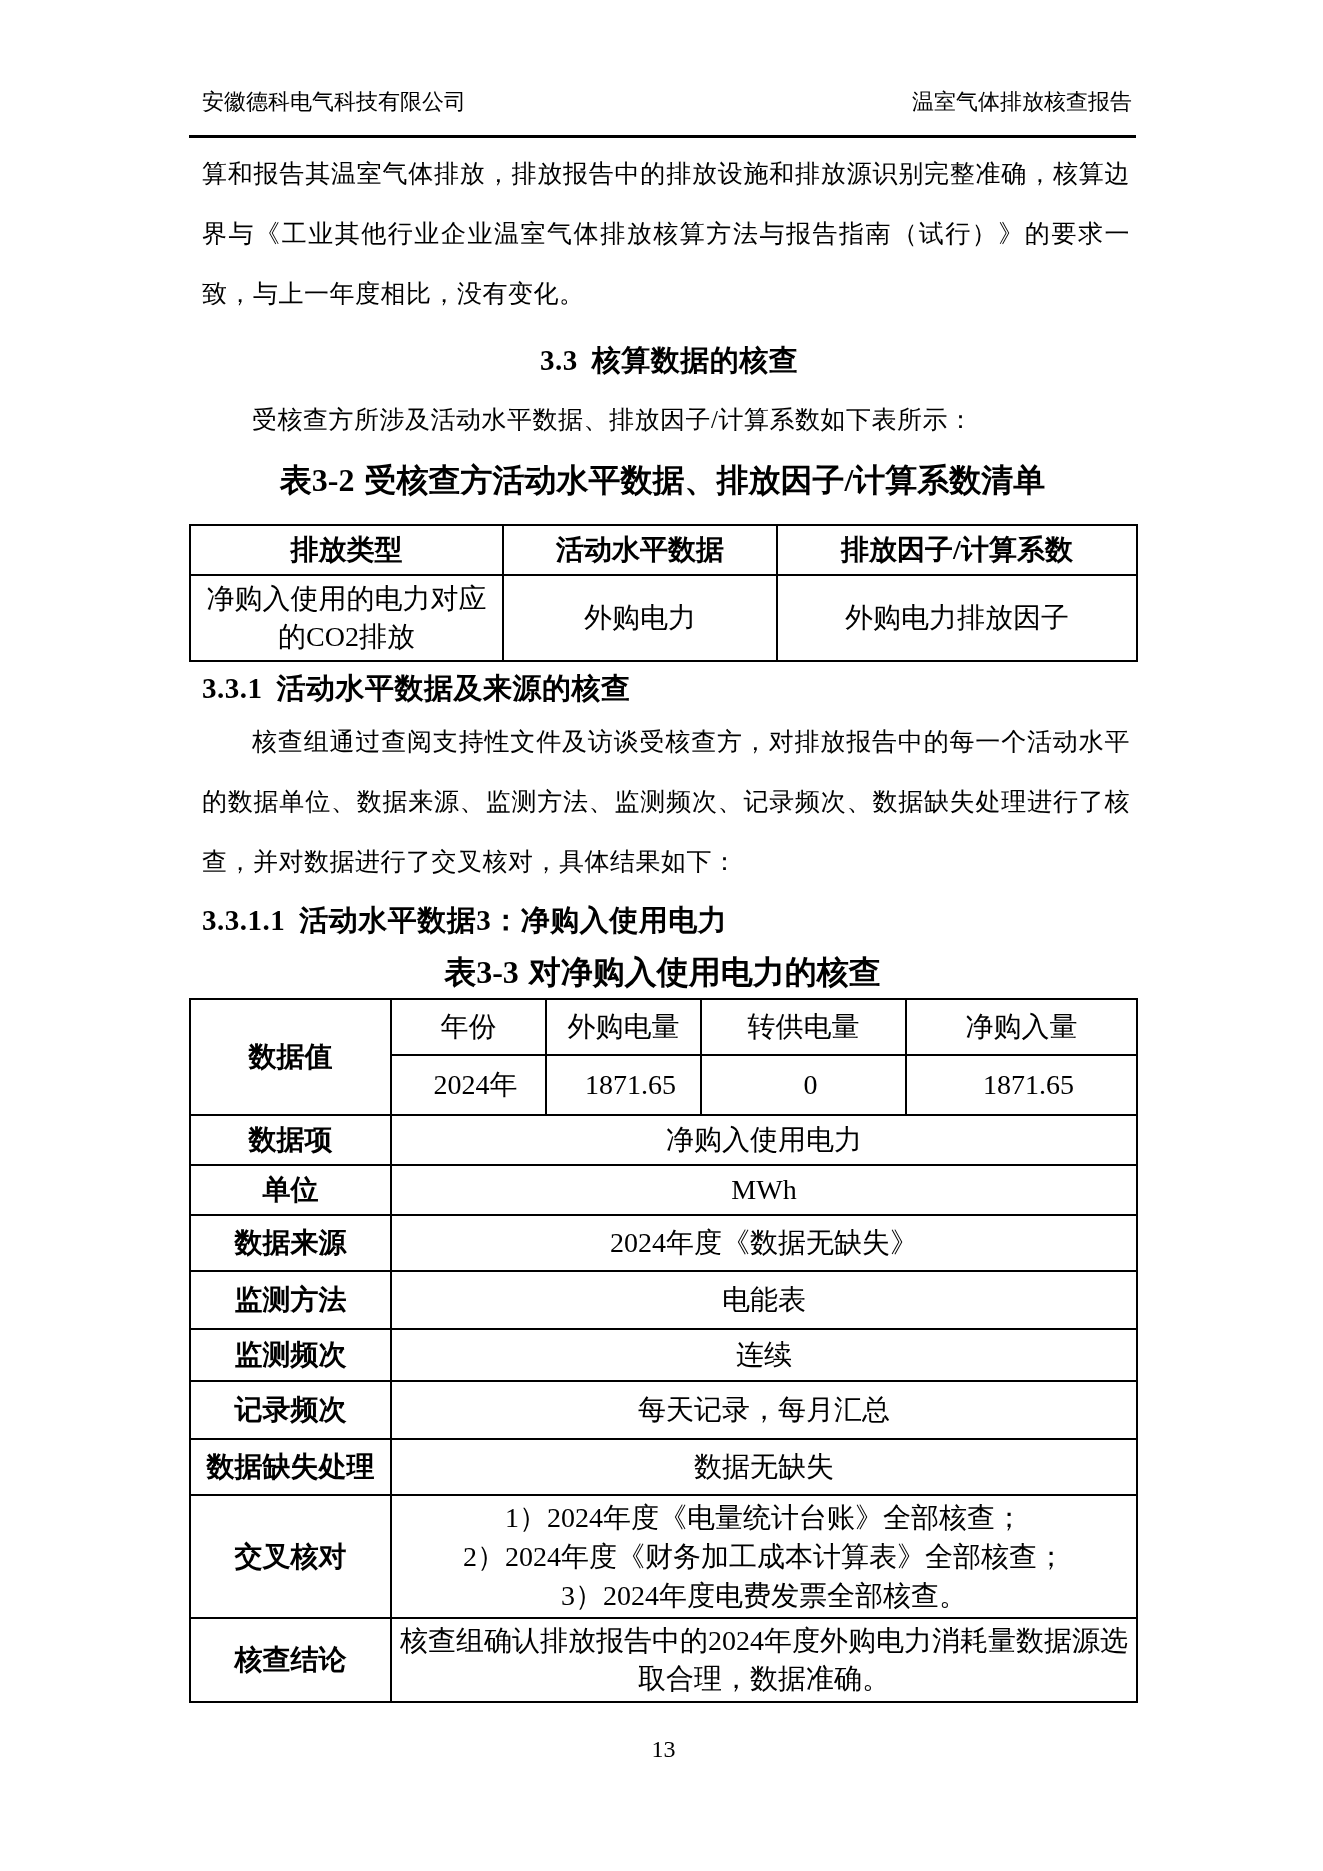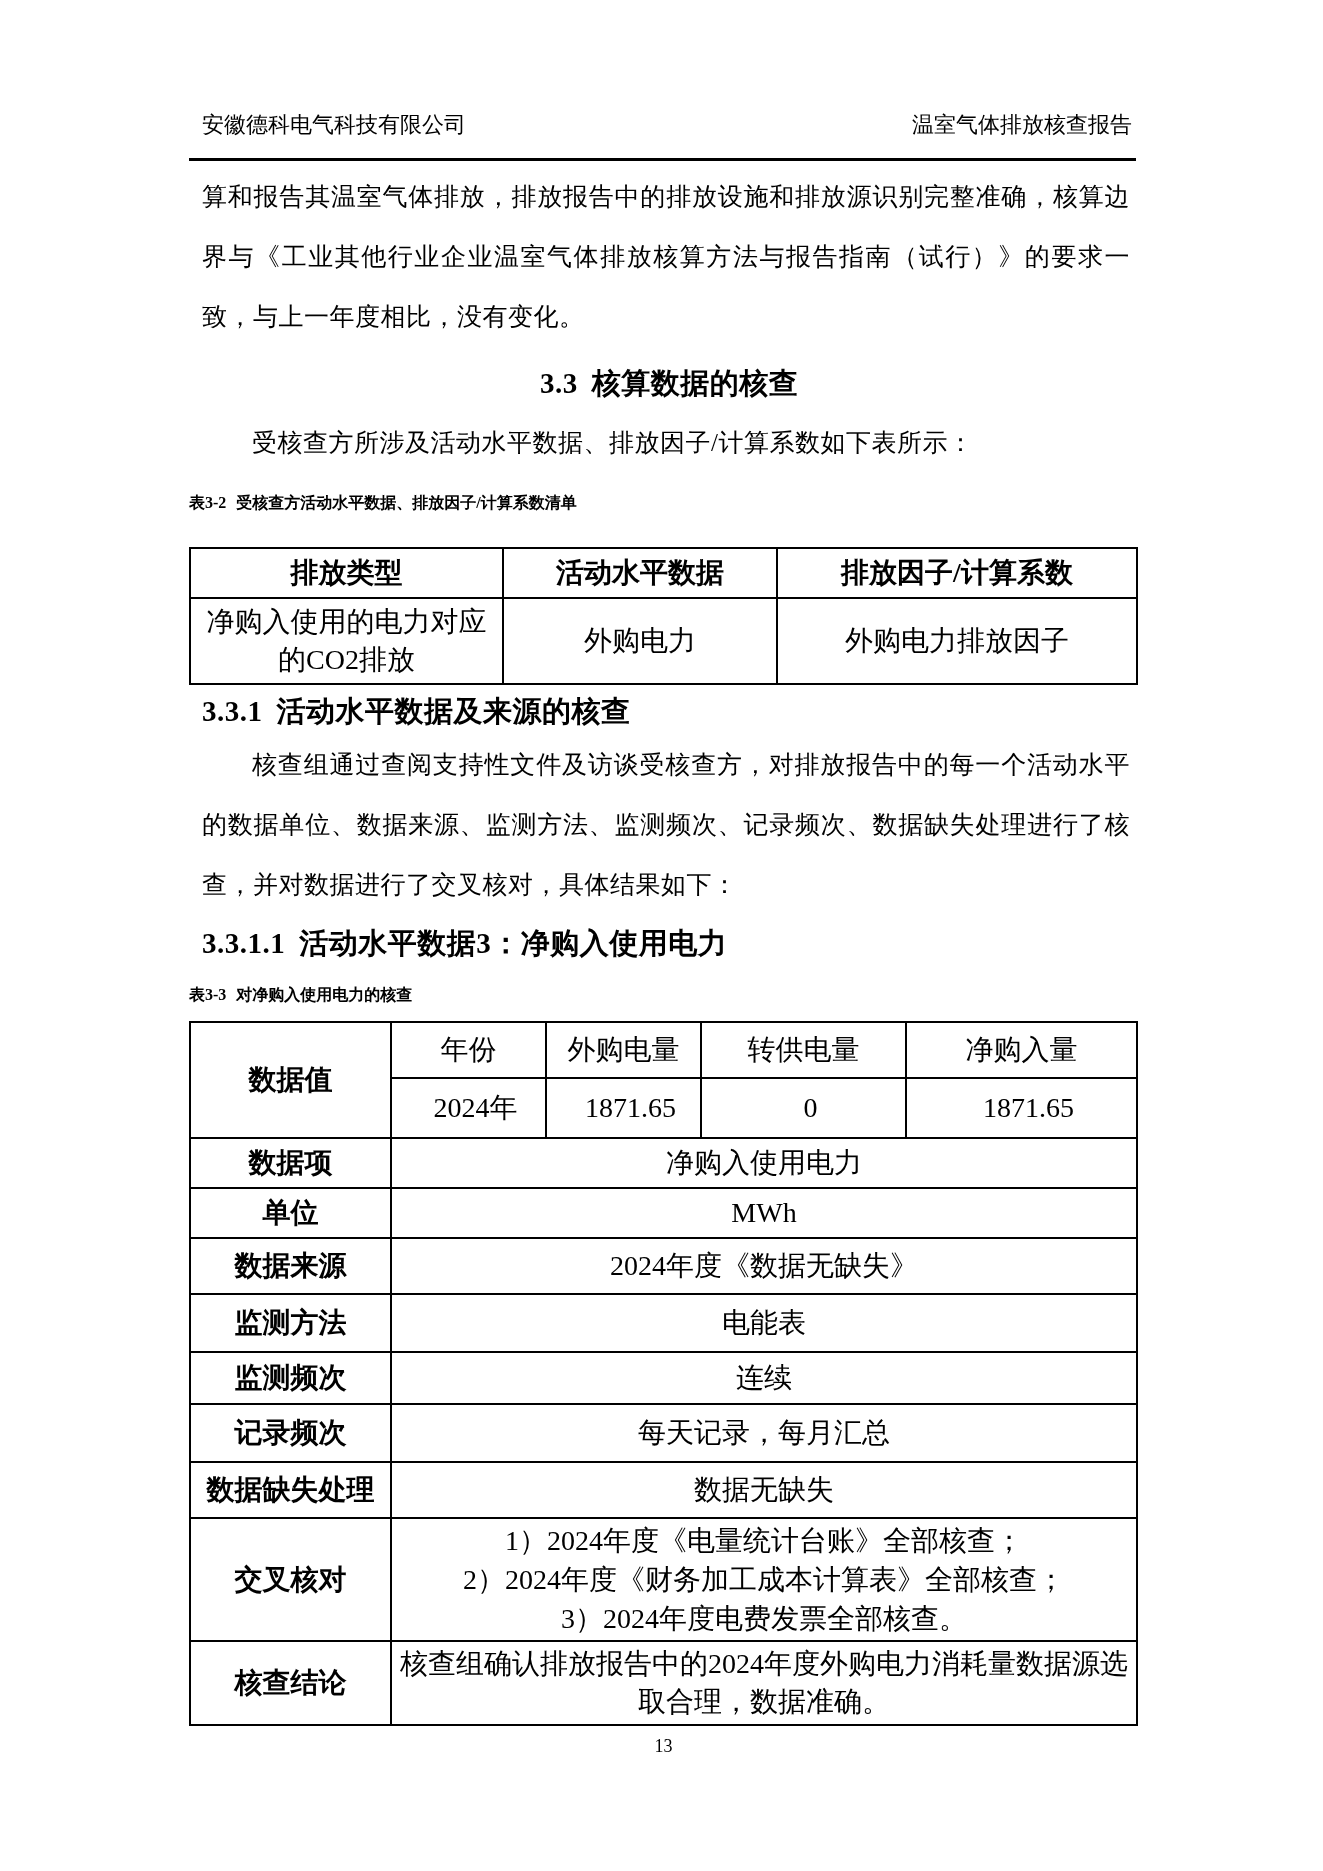--- a/index.html
+++ b/index.html
@@ -5,42 +5,42 @@
   html,body { margin:0; padding:0; }
   body {
     width:1323px; height:1871px; background:#ffffff; color:#000;
     font-family:"Liberation Serif","DejaVu Serif",serif;
     position:relative; overflow:hidden;
   }
   .content { width:947px; margin-left:189px; }
   
   .hdr {
     display:flex; justify-content:space-between; align-items:flex-end;
-    padding-top:112px; padding-bottom:20px; border-bottom:3px solid #000;
+    padding-top:89px; padding-bottom:20px; border-bottom:3px solid #000;
     font-size:22px; line-height:26px;
   }
   .hdr .left { padding-left:13px; }
   .hdr .right { padding-right:4px; }
   
   .para {
     font-size:25px; line-height:60px; text-align:justify; margin:0;
     padding:0 6px 0 13px; letter-spacing:0.5px;
   }
   .para.first { margin-top:6px; }
   .indent { text-indent:2em; }
   .h {
     font-size:29px; font-weight:bold; margin:0; padding-left:13px;
     letter-spacing:0.5px;
   }
   .h-33   { line-height:60px; margin-top:6px;text-align:center; }
   .h-331  { line-height:48px; margin-top:2px; }
   .h-3311 { line-height:52px; margin-top:2px; }
   .hnum { font-family:"Liberation Serif",serif; margin-right:14px; }
   .tcap {
-    font-size:16px; font-weight:bold; margin:0;
+    font-size:32px; font-weight:bold; text-align:center; margin:0;
   }
   .tcap-32 { line-height:60px; }
   .tcap-33 { line-height:52px; }
   .capnum { margin-right:10px; }
   
   table { width:100%; border-collapse:collapse; table-layout:fixed; }
   td {
     border:2px solid #000; font-size:28px; text-align:center;
     vertical-align:middle; padding:2px 6px; overflow:hidden;
   }
@@ -56,21 +56,21 @@
   .t33 .r-meth td  { height:52px; }
   .t33 .r-freq td  { height:46px; }
   .t33 .r-rec td   { height:52px; }
   .t33 .r-miss td  { height:50px; }
   .t33 .r-cross td { height:116px; }
   .t33 .r-cross td.val { white-space:pre-line; line-height:39px; }
   .t33 .r-conc td  { height:78px; }
   .t33 .r-conc td.val { line-height:38px; padding:2px 2px; }
   .pageno {
     position:absolute; left:4px; right:0; top:1736px; text-align:center;
-    font-size:18px;
+    font-size:24px;
   }
 </style>
 </head>
 <body>
 
 <div class="content">
 
   <div class="hdr">
     <span class="left">安徽德科电气科技有限公司</span>
     <span class="right">温室气体排放核查报告</span>

